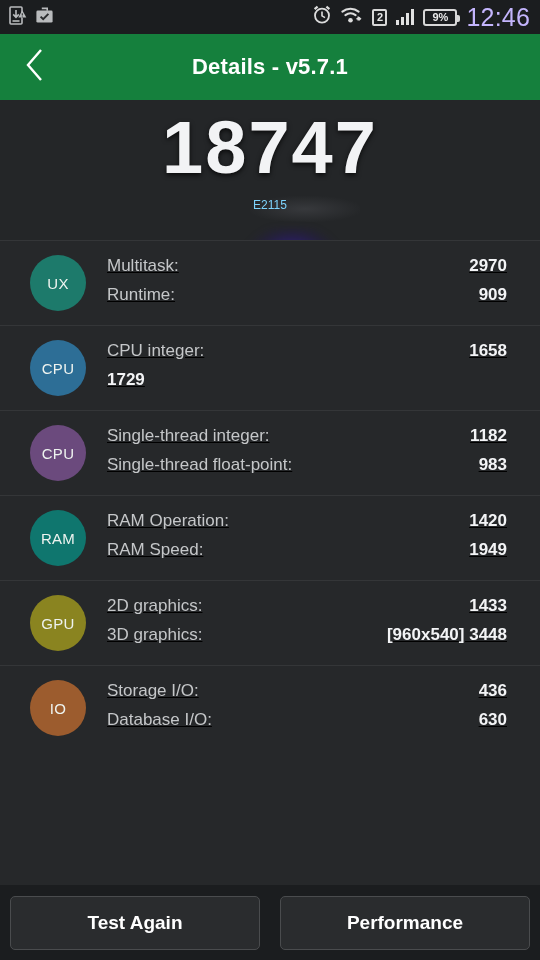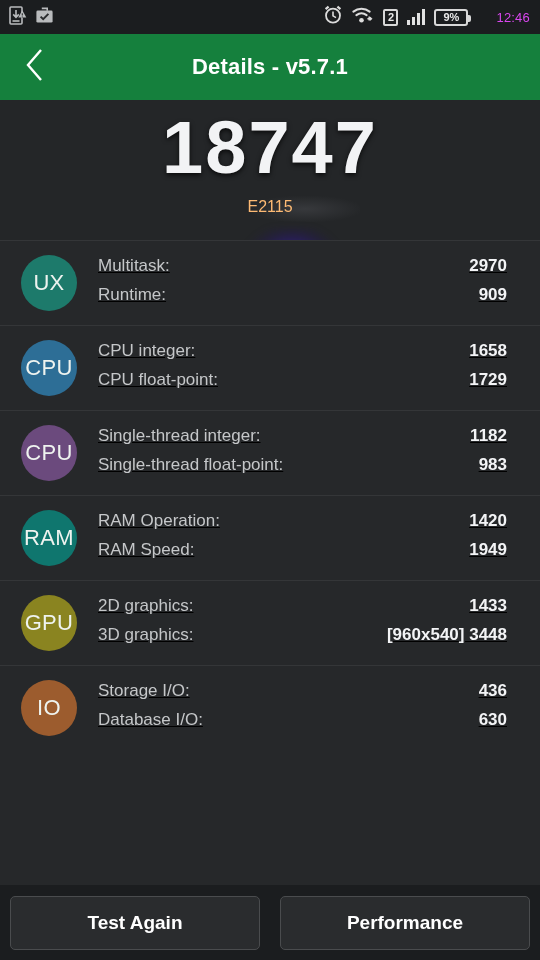--- a/index.html
+++ b/index.html
@@ -13,21 +13,21 @@
 
   
   .statusbar{
     position:absolute; top:0; left:0; width:540px; height:34px;
     background:#1b1d1f;
     display:flex; align-items:center;
   }
   .sb-left{ display:flex; align-items:center; gap:8px; padding-left:9px; }
   .sb-right{ margin-left:auto; display:flex; align-items:center; gap:9px; padding-right:10px; }
   .sb-ico{ display:block; }
-  .sb-clock{ color:#d946ef; font-size:13px; letter-spacing:.2px; font-family:"Liberation Sans",sans-serif;margin-left:19px; }
+  .sb-clock{ color:#c4b5fd; font-size:25px; letter-spacing:.2px; font-family:"Liberation Sans",sans-serif; }
   .batt{ position:relative; width:34px; height:17px; border:2px solid #d8d8d8; border-radius:3px;
          display:flex; align-items:center; justify-content:center; }
   .batt:after{ content:""; position:absolute; right:-5px; top:4px; width:3px; height:7px; background:#d8d8d8; border-radius:0 2px 2px 0; }
   .batt-txt{ font-size:11px; color:#e9e9e9; font-weight:bold; line-height:1; }
   .simbox{ width:15px; height:17px; border:2px solid #d8d8d8; border-radius:2px; display:flex;
            align-items:center; justify-content:center; }
   .simbox span{ font-size:11px; color:#e9e9e9; font-weight:bold; line-height:1; }
   .bars{ display:flex; align-items:flex-end; gap:2px; height:16px; }
   .bars i{ display:block; width:3px; background:#e2e2e2; }
   .bars i:nth-child(1){height:5px}.bars i:nth-child(2){height:8px}
@@ -60,35 +60,35 @@
     background:radial-gradient(ellipse at center, rgba(150,150,160,.17) 0%, rgba(36,38,40,0) 75%);
   }
   .score{
     position:absolute; top:8px; left:0; width:540px; text-align:center;
     font-size:74px; line-height:80px; color:#f2f3f5; font-weight:bold;
     font-family:"Liberation Sans", sans-serif; letter-spacing:2px;
     text-shadow:0 2px 5px rgba(0,0,0,.75);
   }
   .device{
     position:absolute; top:98px; left:0; width:540px; text-align:center;
-    font-size:16px; color:#fdba74;
+    font-size:12px; color:#7dd3fc;
   }
 
   
   .rows{ position:absolute; top:240px; left:0; width:540px; }
   .row{
     position:relative; height:85px; width:540px;
     border-top:1px solid #343638;
     display:flex; align-items:center;
   }
   .row:first-child{ border-top:1px solid #343638; }
   .badge{
-    width:56px; height:56px; border-radius:50%; margin-left:21px; flex:0 0 56px;
+    width:56px; height:56px; border-radius:50%; margin-left:30px; flex:0 0 56px;
     display:flex; align-items:center; justify-content:center;
-    color:#eef3ef; font-size:22px; letter-spacing:.3px;
+    color:#eef3ef; font-size:15px; letter-spacing:.3px;
   }
   .metrics{ flex:1 1 auto; padding-left:21px; padding-right:33px; }
   .metric{ display:flex; align-items:baseline; height:26px; margin:3px 0;text-decoration:underline; }
   .m-label{ color:#c5c7c9; font-size:17px; flex:1 1 auto; text-align:left; }
   .m-value{ color:#f3f4f6; font-size:17px; font-weight:bold; text-align:right; white-space:nowrap; }
 
   
   .btnbar{
     position:absolute; left:0; bottom:0; width:540px; height:75px;
     background:#1b1d1f; display:flex; align-items:center; gap:20px; padding:0 10px;
@@ -188,21 +188,20 @@
         </div>
       </div>
       <div class="row">
         <div class="badge" style="background: rgb(45, 110, 150);">CPU</div>
         <div class="metrics">
           <div class="metric">
             <div class="m-label">CPU integer:</div>
             <div class="m-value">1658</div>
           </div>
           <div class="metric">
-            <div class="m-label">CPU float-point:</div>
             <div class="m-value">1729</div>
           </div>
         </div>
       </div>
       <div class="row">
         <div class="badge" style="background: rgb(107, 74, 125);">CPU</div>
         <div class="metrics">
           <div class="metric">
             <div class="m-label">Single-thread integer:</div>
             <div class="m-value">1182</div>

